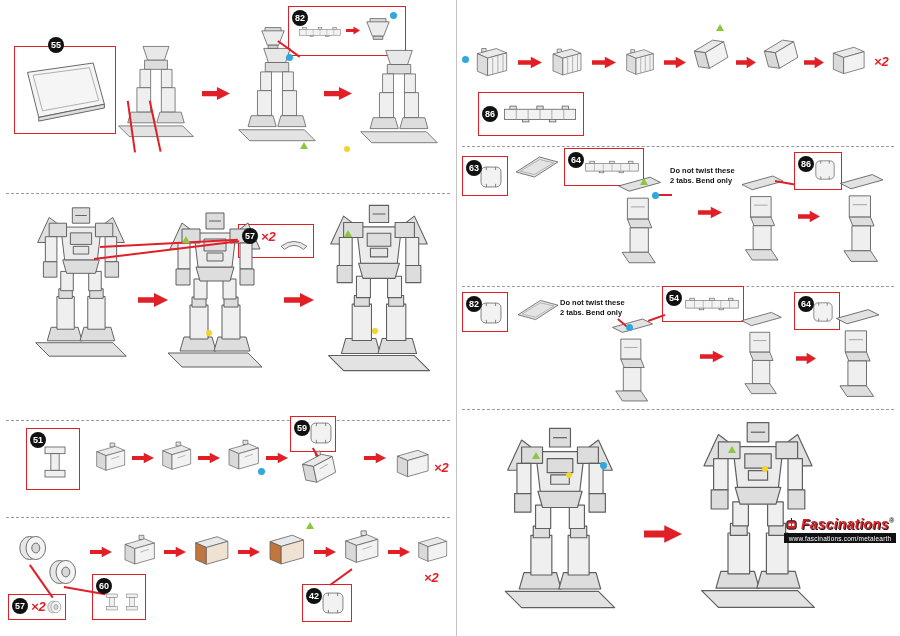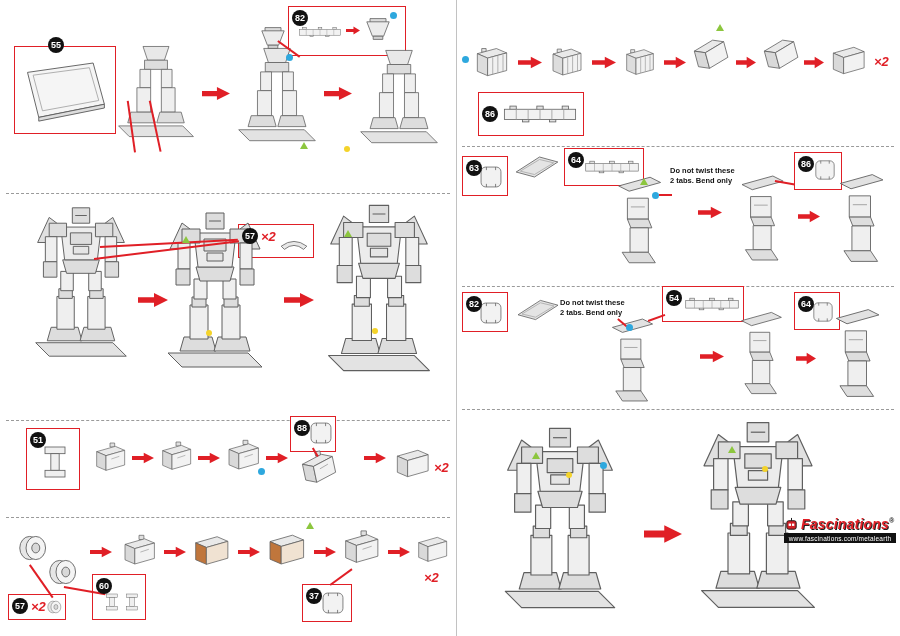--- a/index.html
+++ b/index.html
@@ -356,21 +356,21 @@
         </svg>
       </span>
     <span class="dot blue" style="left:258px;top:468px"></span>
     <span class="arr" style="left:266px;top:452px;width:22px;height:12px">
         <svg viewBox="0 0 30 16" preserveAspectRatio="none">
           <path d="M0 5.2 H16 V1 L30 8 L16 15 V10.8 H0 Z"></path>
         </svg>
       </span>
 
     <div class="callout" style="left:290px;top:416px;width:46px;height:36px"></div>
-    <span class="badge" style="left:294px;top:420px">88</span>
+    <span class="badge" style="left:294px;top:420px">59</span>
     <span class="art" style="left:308px;top:420px;width:26px;height:26px">
         <svg viewBox="0 0 34 34">
           <use href="#sym-square"></use>
         </svg>
       </span>
     <span class="leader" style="left:313px;top:447px;width:10px;transform:rotate(60deg)"></span>
     <span class="art" style="left:296px;top:448px;width:44px;height:38px;transform:rotate(-12deg)">
         <svg viewBox="0 0 60 48">
           <use href="#sym-part"></use>
         </svg>
@@ -461,21 +461,21 @@
           <path d="M0 5.2 H16 V1 L30 8 L16 15 V10.8 H0 Z"></path>
         </svg>
       </span>
     <span class="art" style="left:338px;top:526px;width:46px;height:42px">
         <svg viewBox="0 0 60 48">
           <use href="#sym-part"></use>
         </svg>
       </span>
 
     <div class="callout" style="left:302px;top:584px;width:50px;height:38px"></div>
-    <span class="badge" style="left:306px;top:588px">37</span>
+    <span class="badge" style="left:306px;top:588px">42</span>
     <span class="art" style="left:320px;top:590px;width:26px;height:26px">
         <svg viewBox="0 0 34 34">
           <use href="#sym-square"></use>
         </svg>
       </span>
     <span class="leader" style="left:330px;top:584px;width:27px;transform:rotate(-36deg)"></span>
 
     <span class="arr" style="left:388px;top:546px;width:22px;height:12px">
         <svg viewBox="0 0 30 16" preserveAspectRatio="none">
           <path d="M0 5.2 H16 V1 L30 8 L16 15 V10.8 H0 Z"></path>

